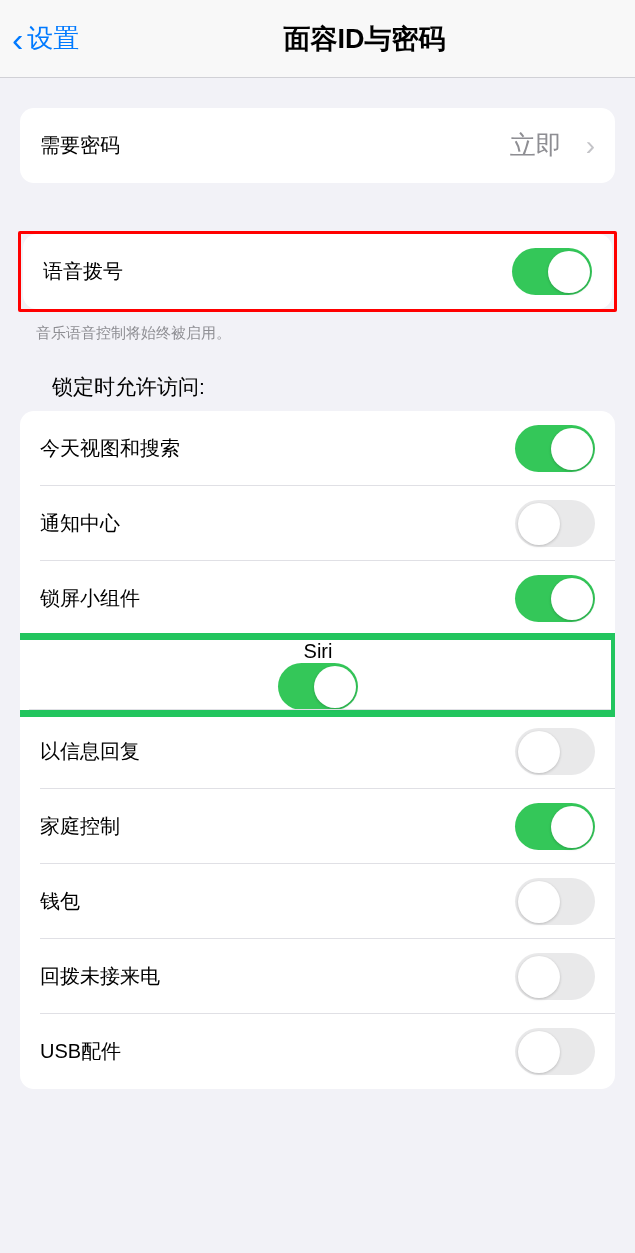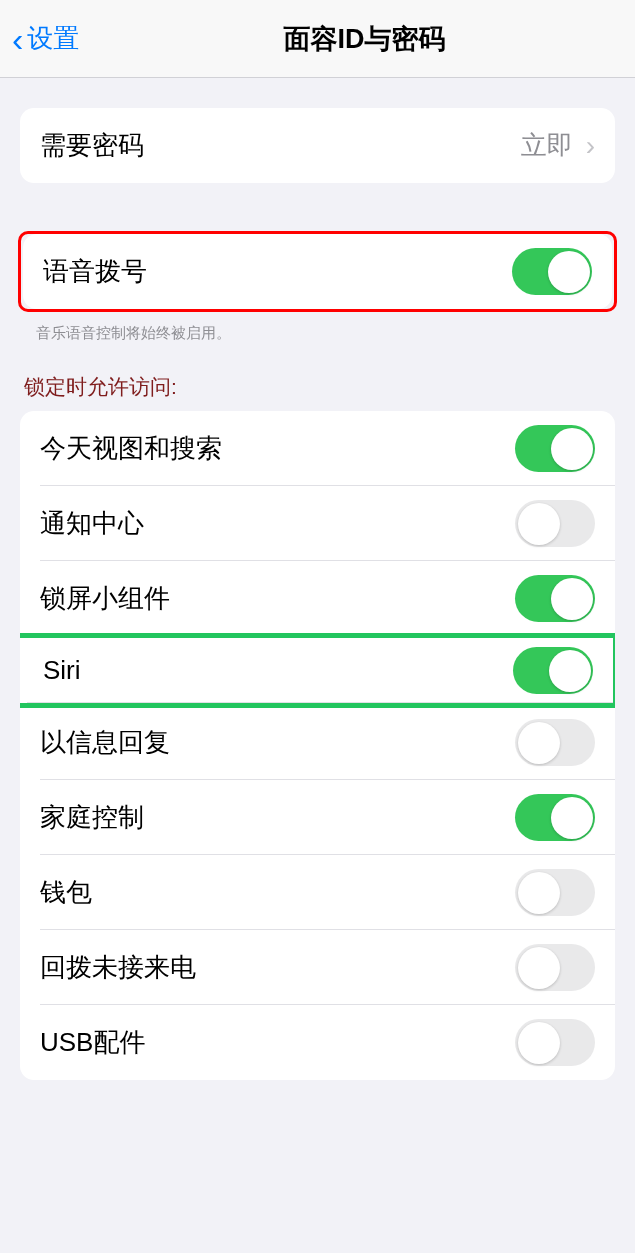--- a/index.html
+++ b/index.html
@@ -67,27 +67,27 @@
     .row:not(:last-child)::after {
       content: "";
       position: absolute;
       bottom: 0;
       left: 20px;
       right: 0;
       height: 1px;
       background: #e0e0e5;
     }
     .row-label {
-      font-size: 26px;
+      font-size: 20px;
       color: #000;
     }
     .row-value {
       display: flex;
       align-items: center;
-      gap: 13px;
+      gap: 24px;
     }
     .row-value-text {
       font-size: 26px;
       color: #8e8e93;
     }
     .disclosure {
       color: #c4c4c8;
       font-size: 28px;
       font-weight: 300;
     }
@@ -120,38 +120,39 @@
       left: 2.5px;
     }
     .footer-text {
       font-size: 15px;
       color: #8e8e93;
       padding: 10px 36px 0;
       line-height: 1.4;
     }
     .section-header {
       font-size: 21px;
-      color: #7f1d1d;
-      padding: 0 24px 10px;
+      color: #000000;
+      padding: 0 52px 10px;
     }
     .highlight {
       border: 3px solid #ff0000;
-      border-radius: 10px;
+      border-radius: 2px;
     }
     .highlight-wrap-1 {
       margin: 0 18px;
     }
     .highlight-wrap-1 .group {
       margin: 0 2px;
     }
     .highlight-row {
-      border: 5px solid #22c55e;
+      border: 7px solid #22c55e;
       margin: -3px -3px -3px -18px;
       padding-left: 36px;
       padding-right: 20px;
+      flex-direction: column;
     }
   </style>
 </head>
 <body>
 
 <div class="nav-bar">
   <div class="back-button">
     <span class="back-chevron">‹</span>
     <span>设置</span>
   </div>

